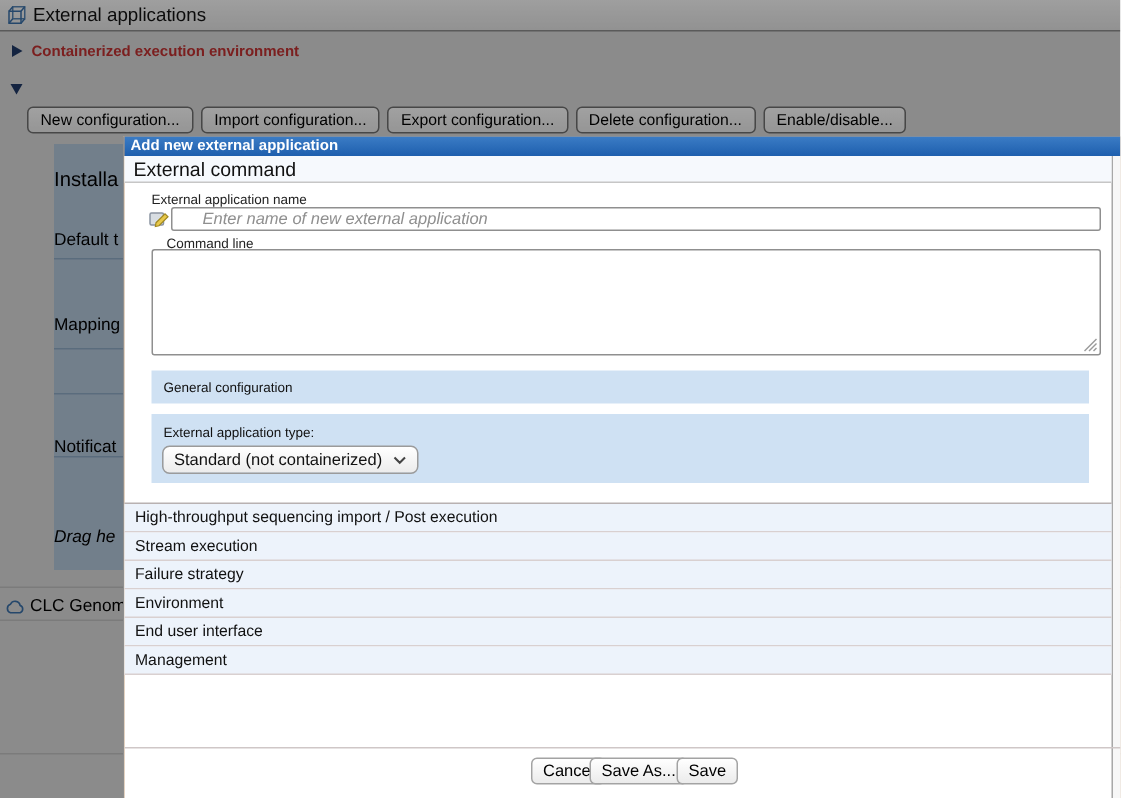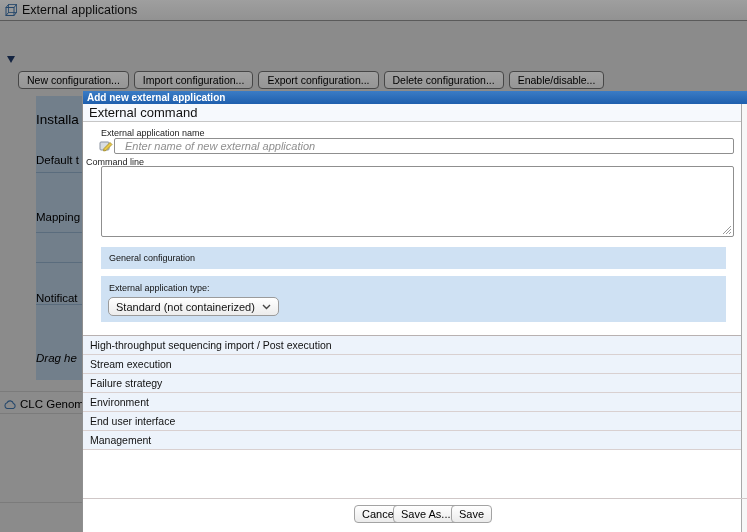--- a/index.html
+++ b/index.html
@@ -50,21 +50,21 @@
     border-left:1px solid #a8a8a8; background:#f7f7f7; }
 
   .cmd-header { position:absolute; left:0; top:0; width:658px; height:18px;
     background:#f6f9fd; border-bottom:1px solid #c6c6c6;
     font-size:13px; color:#111; line-height:17px; padding-left:6px; cursor:default; }
 
   .field-label { position:absolute; font-size:9px; color:#222; }
   .name-icon { position:absolute; left:16px; top:35px; }
   .name-input { position:absolute; left:31px; top:34px; width:620px; height:16px;
     border:1px solid #8f8f8f; border-radius:2px; font-family:"Liberation Sans", sans-serif;
-    font-size:11px; padding:0 10px; color:#222; }
+    font-size:11px; padding:0 20px; color:#222; }
   .name-input::placeholder { color:#8f8f8f; font-style:italic; }
 
   .ta-wrap { position:absolute; left:18px; top:62px; width:633px; height:71px; }
   .ta-wrap textarea { width:100%; height:100%; border:1px solid #8f8f8f; border-radius:2px;
     resize:none; font-family:"Liberation Sans", sans-serif; font-size:11px; padding:3px; }
   .grip { position:absolute; right:2px; bottom:2px; width:11px; height:11px; cursor:nwse-resize; }
 
   .band { position:absolute; left:18px; width:625px; background:#cfe1f3; }
   .band.general { top:143px; height:22px; font-size:9px; color:#111; line-height:22px; padding-left:8px; }
   .band.type { top:172px; height:46px; }
@@ -92,20 +92,24 @@
     <svg width="16" height="16" viewBox="0 0 16 16">
       <g fill="none" stroke="#3a6ea5" stroke-width="1">
         <rect x="3" y="5.5" width="8" height="8"></rect>
         <rect x="5.5" y="2.5" width="8" height="8" opacity="0.85"></rect>
         <path d="M3 5.5 L5.5 2.5 M11 5.5 L13.5 2.5 M3 13.5 L5.5 10.5 M11 13.5 L13.5 10.5"></path>
       </g>
     </svg>
     <span class="page-title">External applications</span>
   </div>
 
+  <div class="tree-row" style="top:27px;">
+    <span class="tri-right"></span>
+    <span class="label">Containerized execution environment</span>
+  </div>
   <div class="tree-row" style="top:52px;">
     <span class="tri-down"></span>
   </div>
 
   <div class="toolbar">
     <button>New configuration...</button>
     <button>Import configuration...</button>
     <button>Export configuration...</button>
     <button>Delete configuration...</button>
     <button>Enable/disable...</button>
@@ -146,21 +150,21 @@
       <div class="cmd-header">External command</div>
 
       <div class="field-label" style="left:18px; top:24px;">External application name</div>
 
       <svg class="name-icon" width="14" height="14" viewBox="0 0 14 14">
         <rect x="1" y="3" width="9" height="8" rx="1" fill="#d8dde2" stroke="#8a93a0" stroke-width="1"></rect>
         <path d="M5 9.5 L11 3.5 L13 5.5 L7 11.5 L4.6 12 Z" fill="#e8c84a" stroke="#a08820" stroke-width="0.8"></path>
       </svg>
       <input class="name-input" type="text" placeholder="Enter name of new external application" style="">
 
-      <div class="field-label" style="left:3px; top:53px;">Command line</div>
+      <div class="field-label" style="left:28px; top:53px;">Command line</div>
 
       <div class="ta-wrap">
         <textarea style=""></textarea>
         <svg class="grip" viewBox="0 0 11 11">
           <g stroke="#9a9a9a" stroke-width="1">
             <line x1="10" y1="2" x2="2" y2="10"></line>
             <line x1="10" y1="5" x2="5" y2="10"></line>
             <line x1="10" y1="8" x2="8" y2="10"></line>
           </g>
         </svg>

